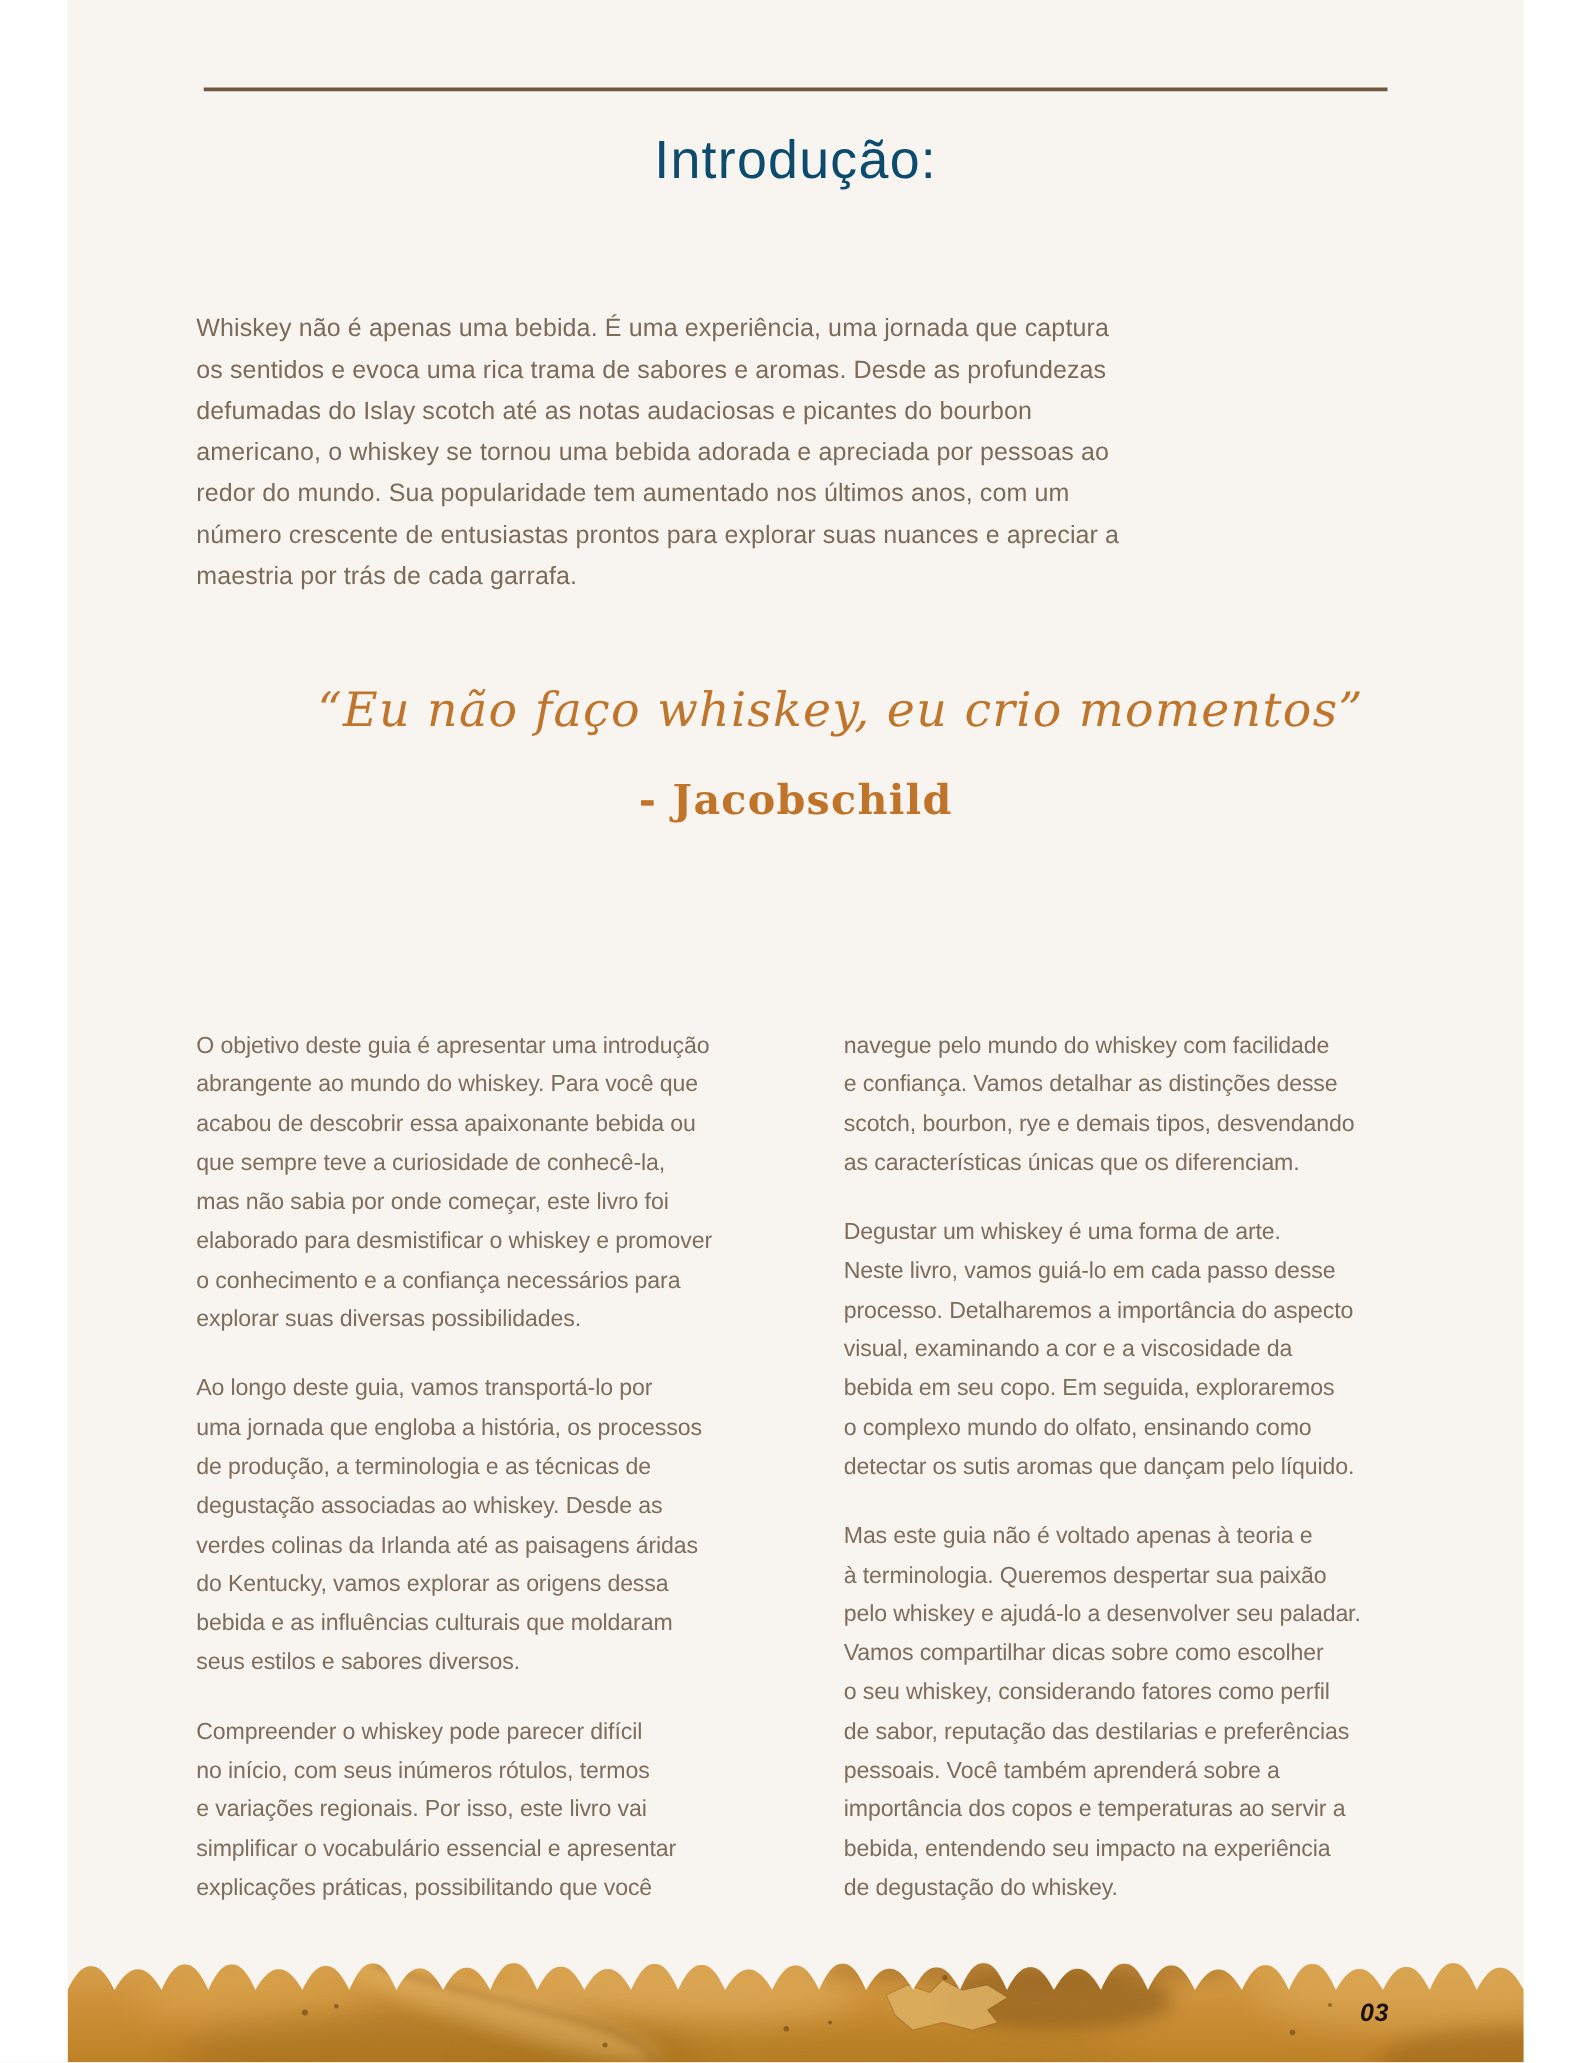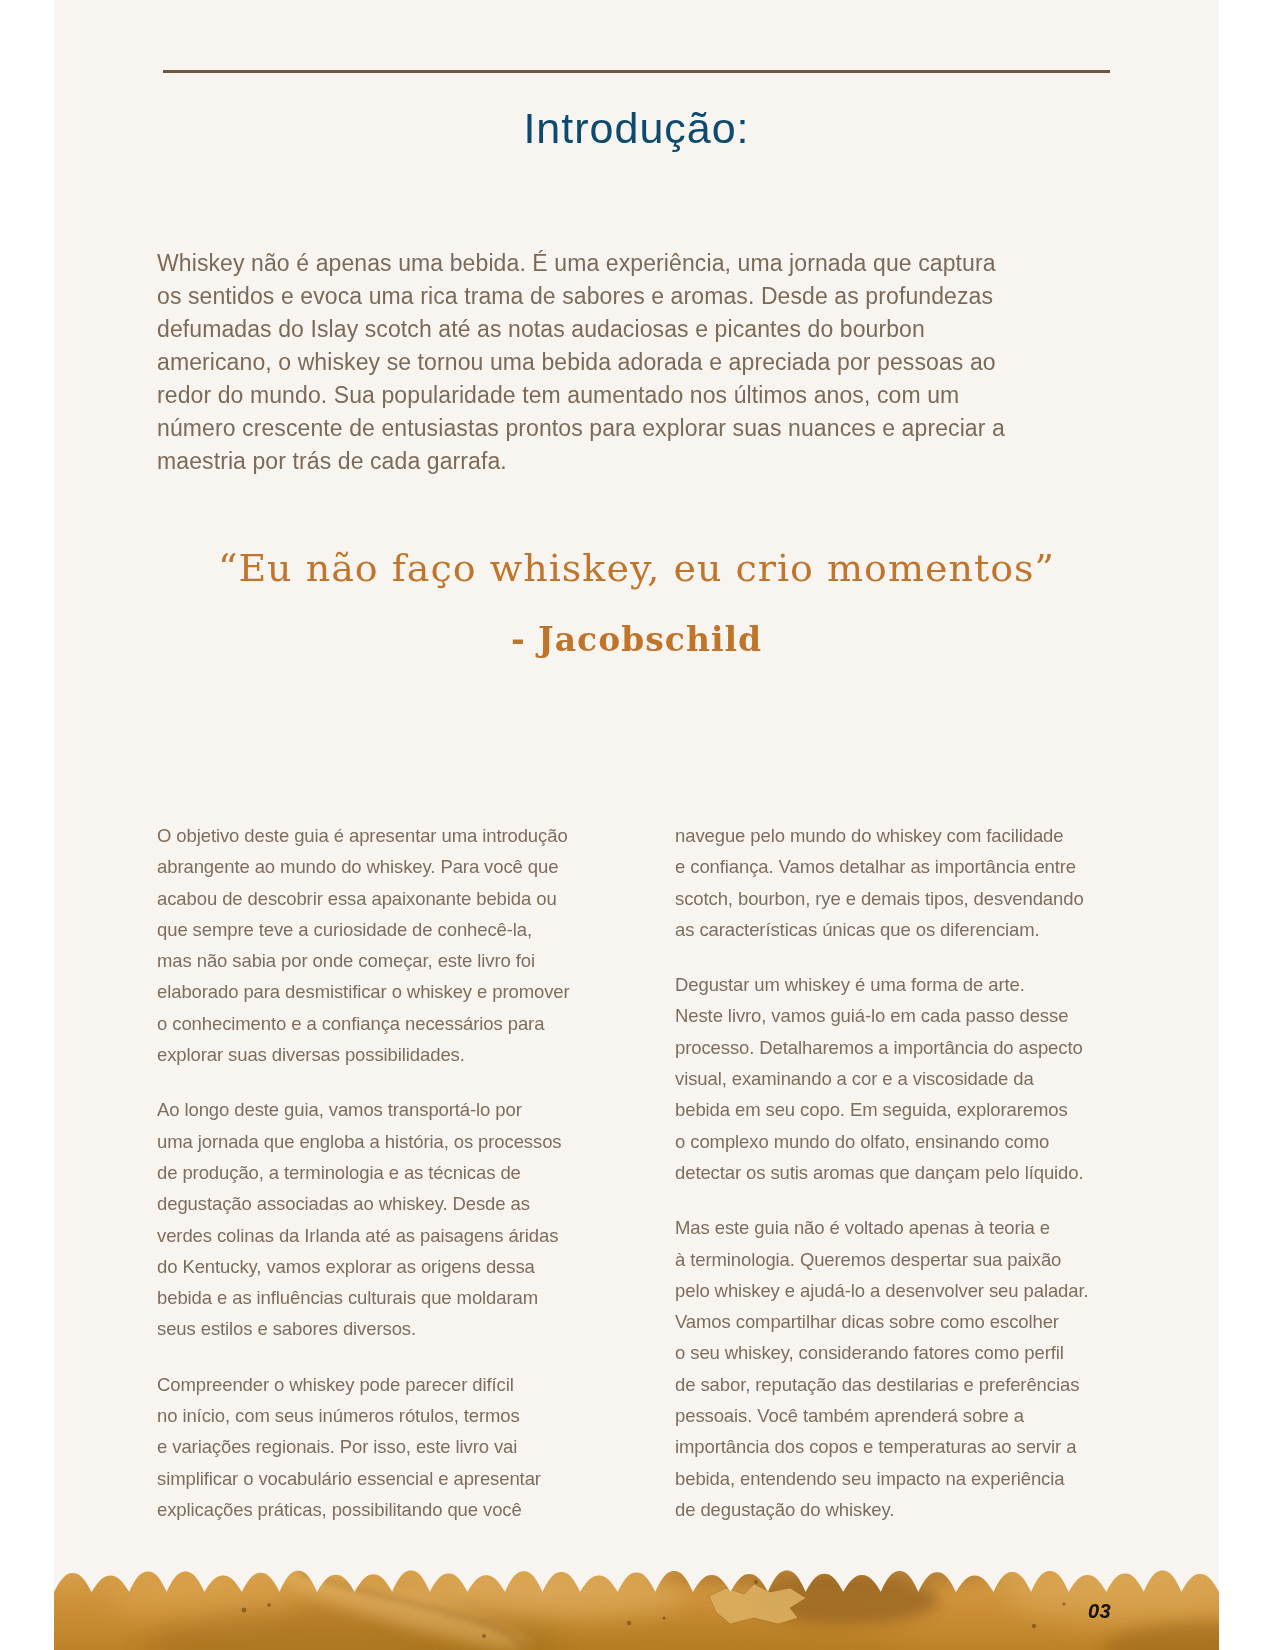--- a/index.html
+++ b/index.html
@@ -16,27 +16,27 @@
     position:absolute;left:109px;top:70px;width:947px;height:3px;
     background:#6e5842;
   }
   .title{
     position:absolute;left:0;top:104px;width:100%;margin:0;
     text-align:center;font-size:43px;font-weight:400;letter-spacing:1px;
     color:#0c4a6e;
   }
   .intro{
     position:absolute;left:103px;top:247px;width:940px;margin:0;
-    font-size:23px;line-height:33px;color:#7c6a58;
+    font-size:20px;line-height:33px;color:#7c6a58;
     white-space:pre;letter-spacing:.1px;
   }
   .quote-text{
     position:absolute;left:0;top:546px;width:100%;text-align:center;
-    font-family:"DejaVu Serif","Liberation Serif",serif;
-    font-size:38px;color:#c0752c;letter-spacing:1px;
+    font-family:"DejaVu Serif","Liberation Serif",serif;font-style:italic;
+    font-size:38px;color:#c0752c;letter-spacing:1px;padding-left:36px;
   }
   .quote-author{
     position:absolute;left:0;top:620px;width:100%;text-align:center;
     font-family:"DejaVu Serif","Liberation Serif",serif;
     font-weight:bold;font-size:33px;color:#c0742a;letter-spacing:1px;
   }
   .columns{
     position:absolute;left:103px;top:820px;width:980px;
     display:flex;gap:68px;
   }
@@ -93,21 +93,21 @@
 bebida e as influências culturais que moldaram
 seus estilos e sabores diversos.</p>
       <p>Compreender o whiskey pode parecer difícil
 no início, com seus inúmeros rótulos, termos
 e variações regionais. Por isso, este livro vai
 simplificar o vocabulário essencial e apresentar
 explicações práticas, possibilitando que você</p>
     </div>
     <div class="col">
       <p>navegue pelo mundo do whiskey com facilidade
-e confiança. Vamos detalhar as importância entre
+e confiança. Vamos detalhar as distinções desse
 scotch, bourbon, rye e demais tipos, desvendando
 as características únicas que os diferenciam.</p>
       <p>Degustar um whiskey é uma forma de arte.
 Neste livro, vamos guiá-lo em cada passo desse
 processo. Detalharemos a importância do aspecto
 visual, examinando a cor e a viscosidade da
 bebida em seu copo. Em seguida, exploraremos
 o complexo mundo do olfato, ensinando como
 detectar os sutis aromas que dançam pelo líquido.</p>
       <p>Mas este guia não é voltado apenas à teoria e

